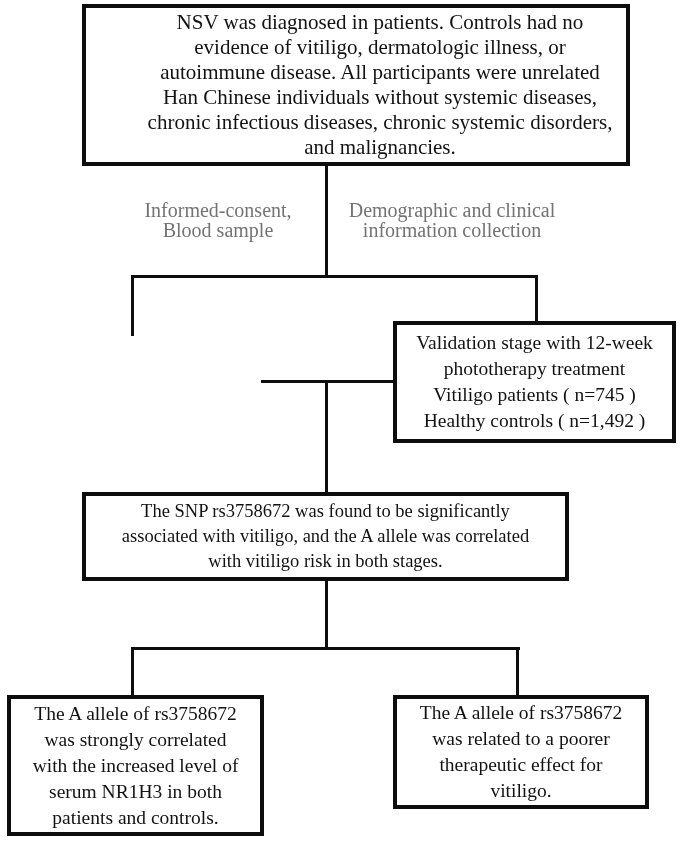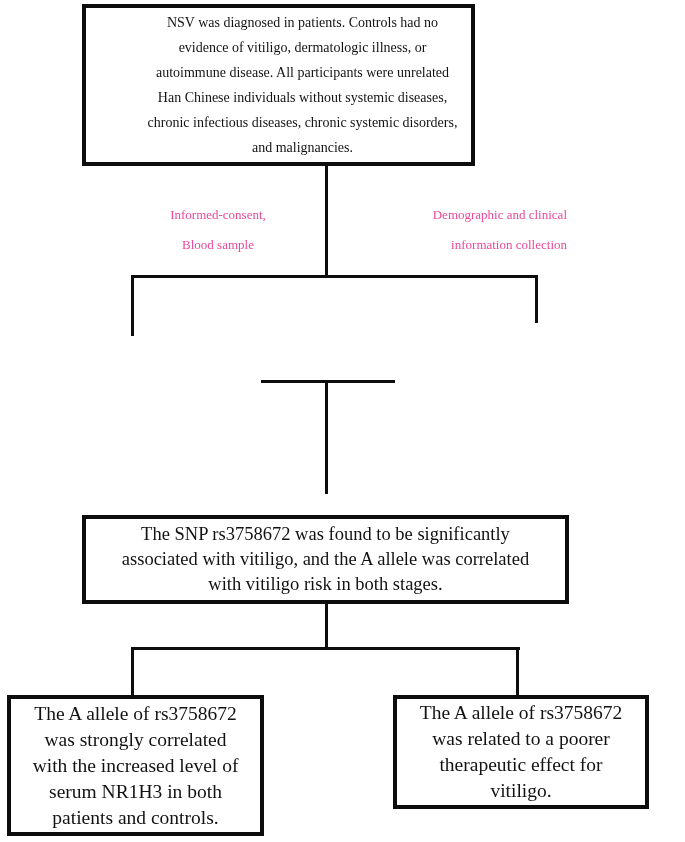--- a/index.html
+++ b/index.html
@@ -22,37 +22,37 @@
     border: 4px solid #0d0d0d;
     background: #ffffff;
     display: flex;
     align-items: center;
     justify-content: center;
     text-align: center;
     white-space: pre-line;
     line-height: 26px;
     font-size: 19.5px;
   }
-  .box.criteria   { left: 82px;  top: 4px;   width: 393px; height: 162px; font-size: 14px;   line-height: 25px; padding-left: 48px; }
+  .box.criteria   { left: 82px;  top: 4px;   width: 548px; height: 162px; font-size: 21px;   line-height: 25px; padding-left: 48px; }
   .box.discovery  { left: 5px;   top: 334px; width: 258px; height: 94px;  }
   .box.validation { left: 393px; top: 321px; width: 283px; height: 122px; }
-  .box.snp        { left: 82px;  top: 492px; width: 487px; height: 89px;  font-size: 18.5px; line-height: 25px; margin-top: 23px; }
+  .box.snp        { left: 82px;  top: 492px; width: 487px; height: 89px;  font-size: 18.5px; line-height: 25px; }
   .box.nr1h3      { left: 7px;   top: 695px; width: 257px; height: 141px; }
   .box.therapy    { left: 393px; top: 695px; width: 256px; height: 114px; }
 
   .edge-label {
     position: absolute;
     text-align: center;
     white-space: pre-line;
-    font-size: 13px;
-    line-height: 30px;
-    color: #ec4899;
+    font-size: 20px;
+    line-height: 20px;
+    color: #737373;
   }
   .edge-label.consent     { left: 118px; top: 200px; width: 200px; }
-  .edge-label.demographic { left: 337px; top: 200px; width: 230px; text-align: right; }
+  .edge-label.demographic { left: 337px; top: 200px; width: 230px; }
   .edge-label.valstage    { left: 340px; top: 602px; width: 220px; text-align: left; }
 
   .line {
     position: absolute;
     background: #0d0d0d;
   }
   .l1  { left: 325px; top: 164px; width: 3px;   height: 113px; } 
   .l2  { left: 131px; top: 275px; width: 407px; height: 3px;   } 
   .l3  { left: 131px; top: 275px; width: 3px;   height: 61px;  } 
   .l4  { left: 535px; top: 275px; width: 3px;   height: 48px;  } 
@@ -85,20 +85,24 @@
 information collection</div>
 
   <div class="box criteria">NSV was diagnosed in patients. Controls had no
 evidence of vitiligo, dermatologic illness, or
 autoimmune disease. All participants were unrelated
 Han Chinese individuals without systemic diseases,
 chronic infectious diseases, chronic systemic disorders,
 and malignancies.</div>
 
 
+  <div class="box validation">Validation stage with 12-week
+phototherapy treatment
+Vitiligo patients ( n=745 )
+Healthy controls ( n=1,492 )</div>
 
   <div class="box snp">The SNP rs3758672 was found to be significantly
 associated with vitiligo, and the A allele was correlated
 with vitiligo risk in both stages.</div>
 
   <div class="box nr1h3">The A allele of rs3758672
 was strongly correlated
 with the increased level of
 serum NR1H3 in both
 patients and controls.</div>

